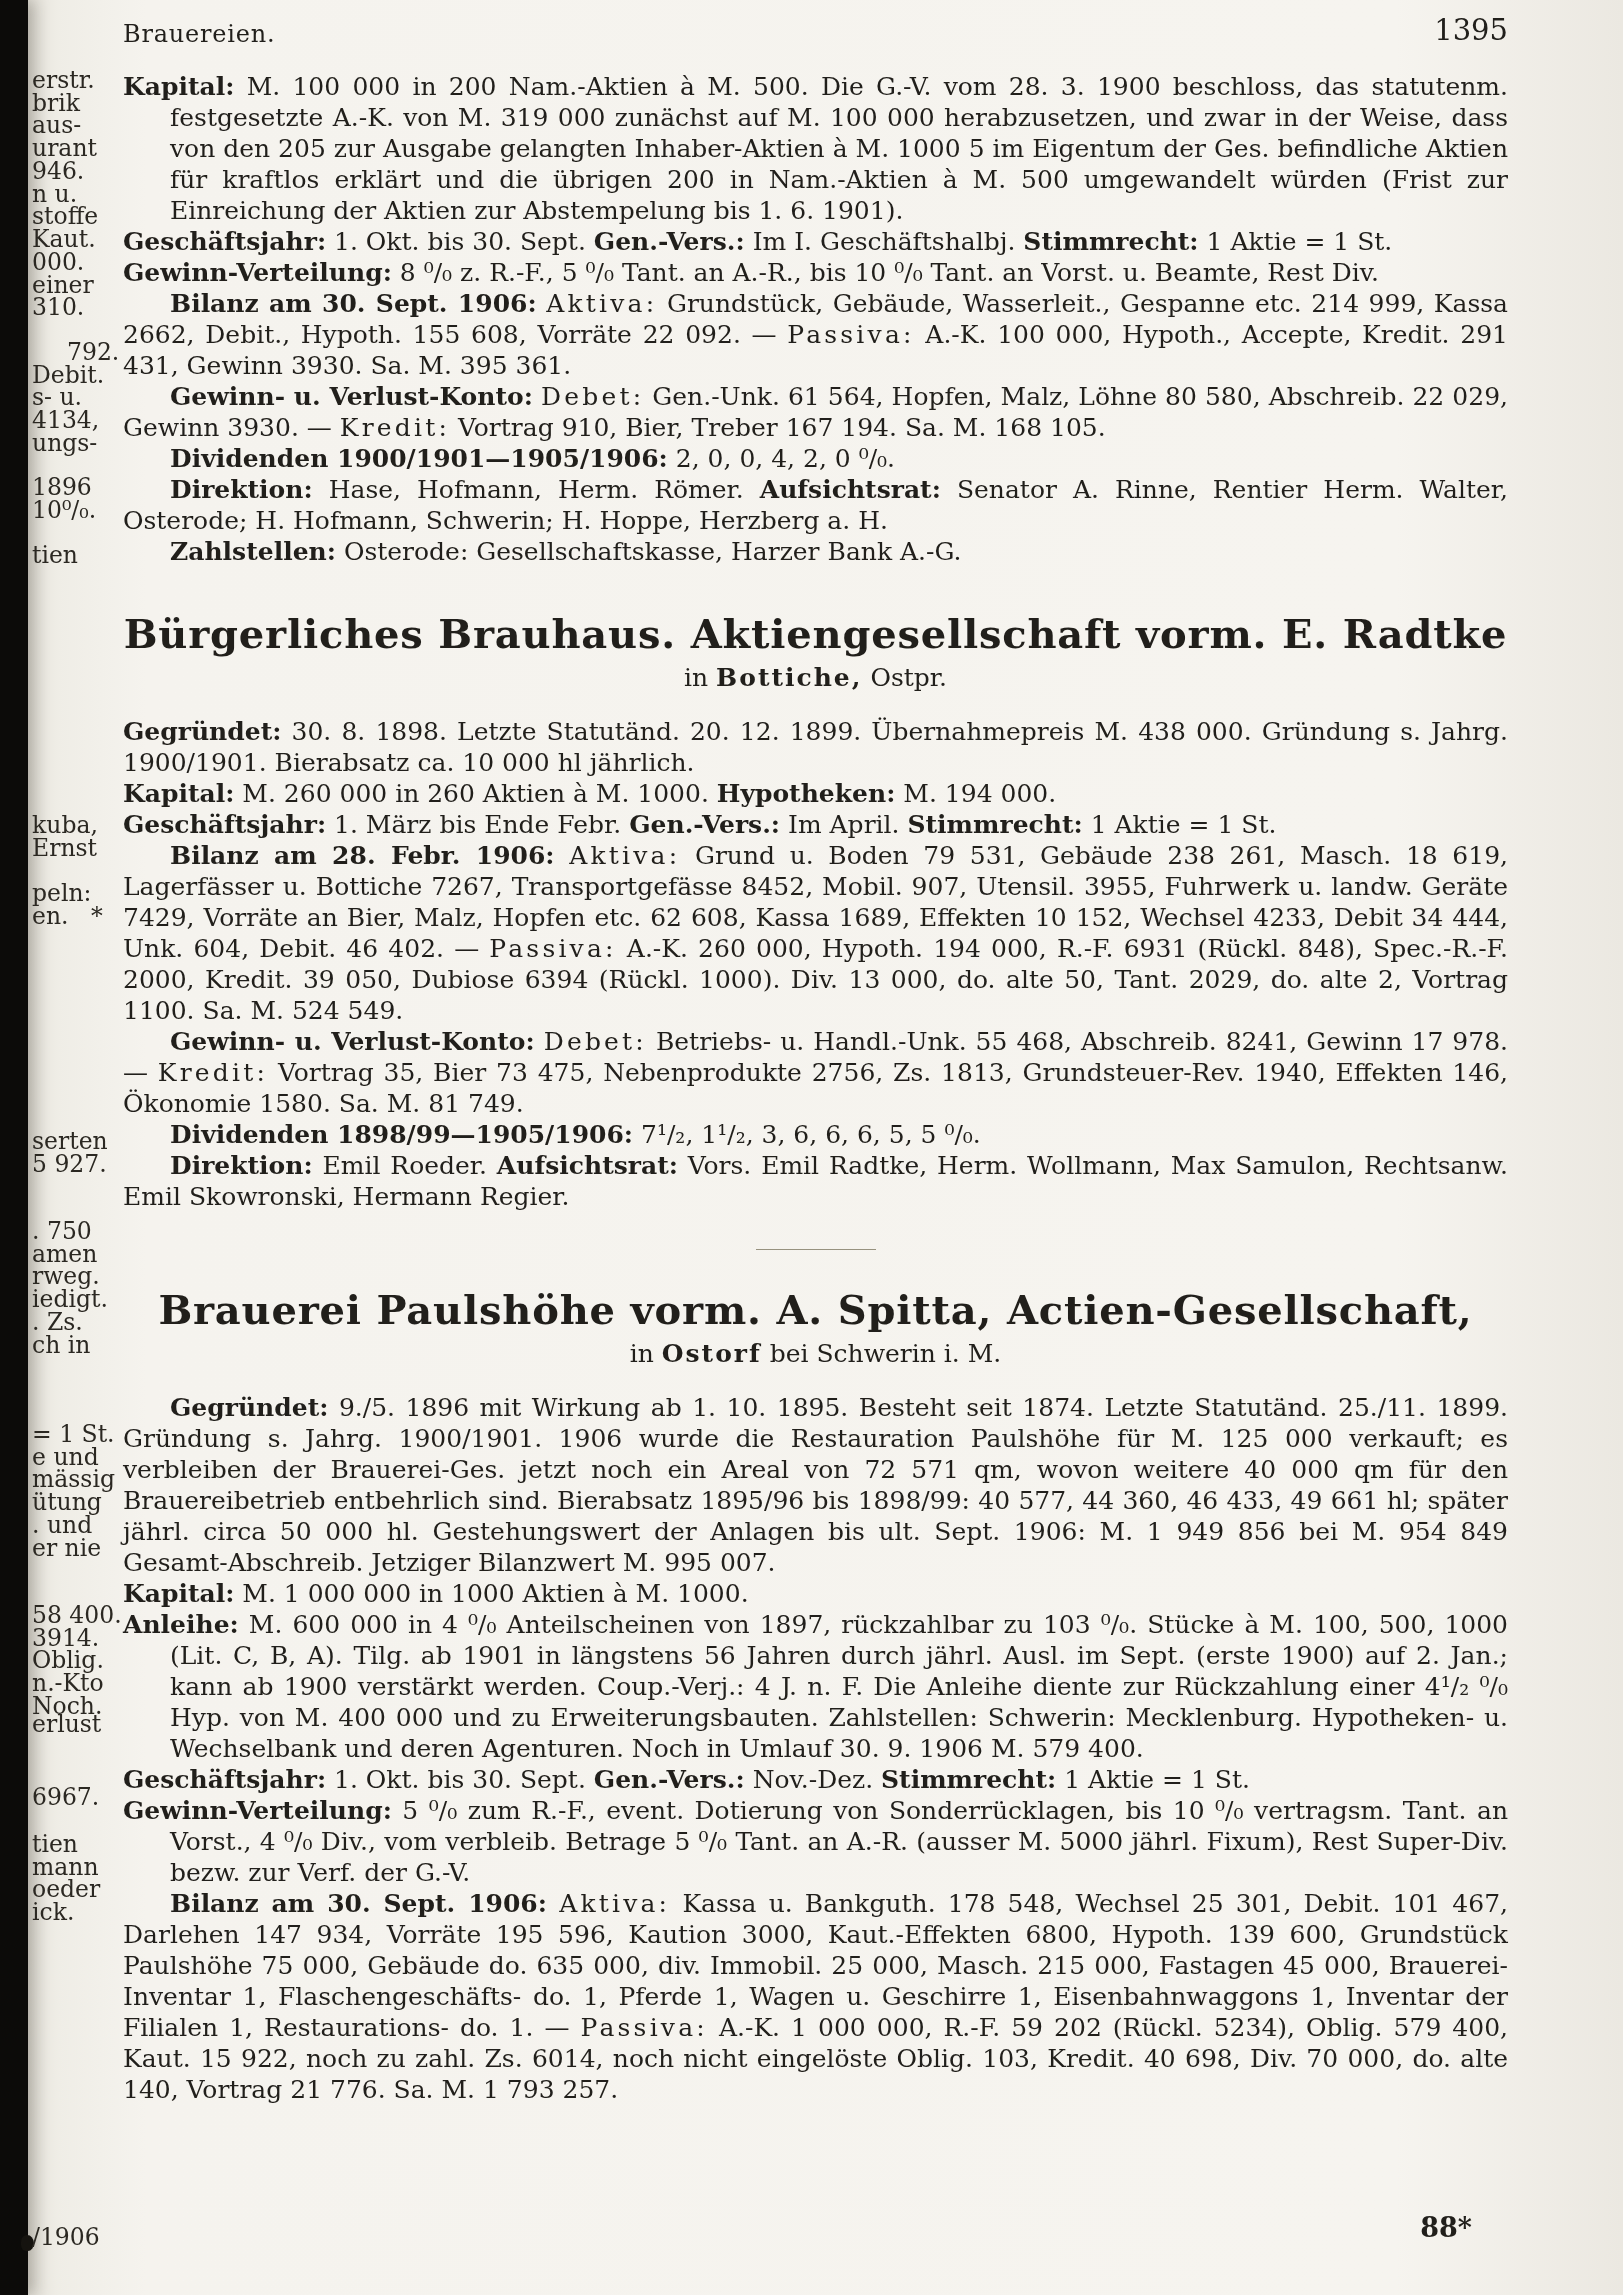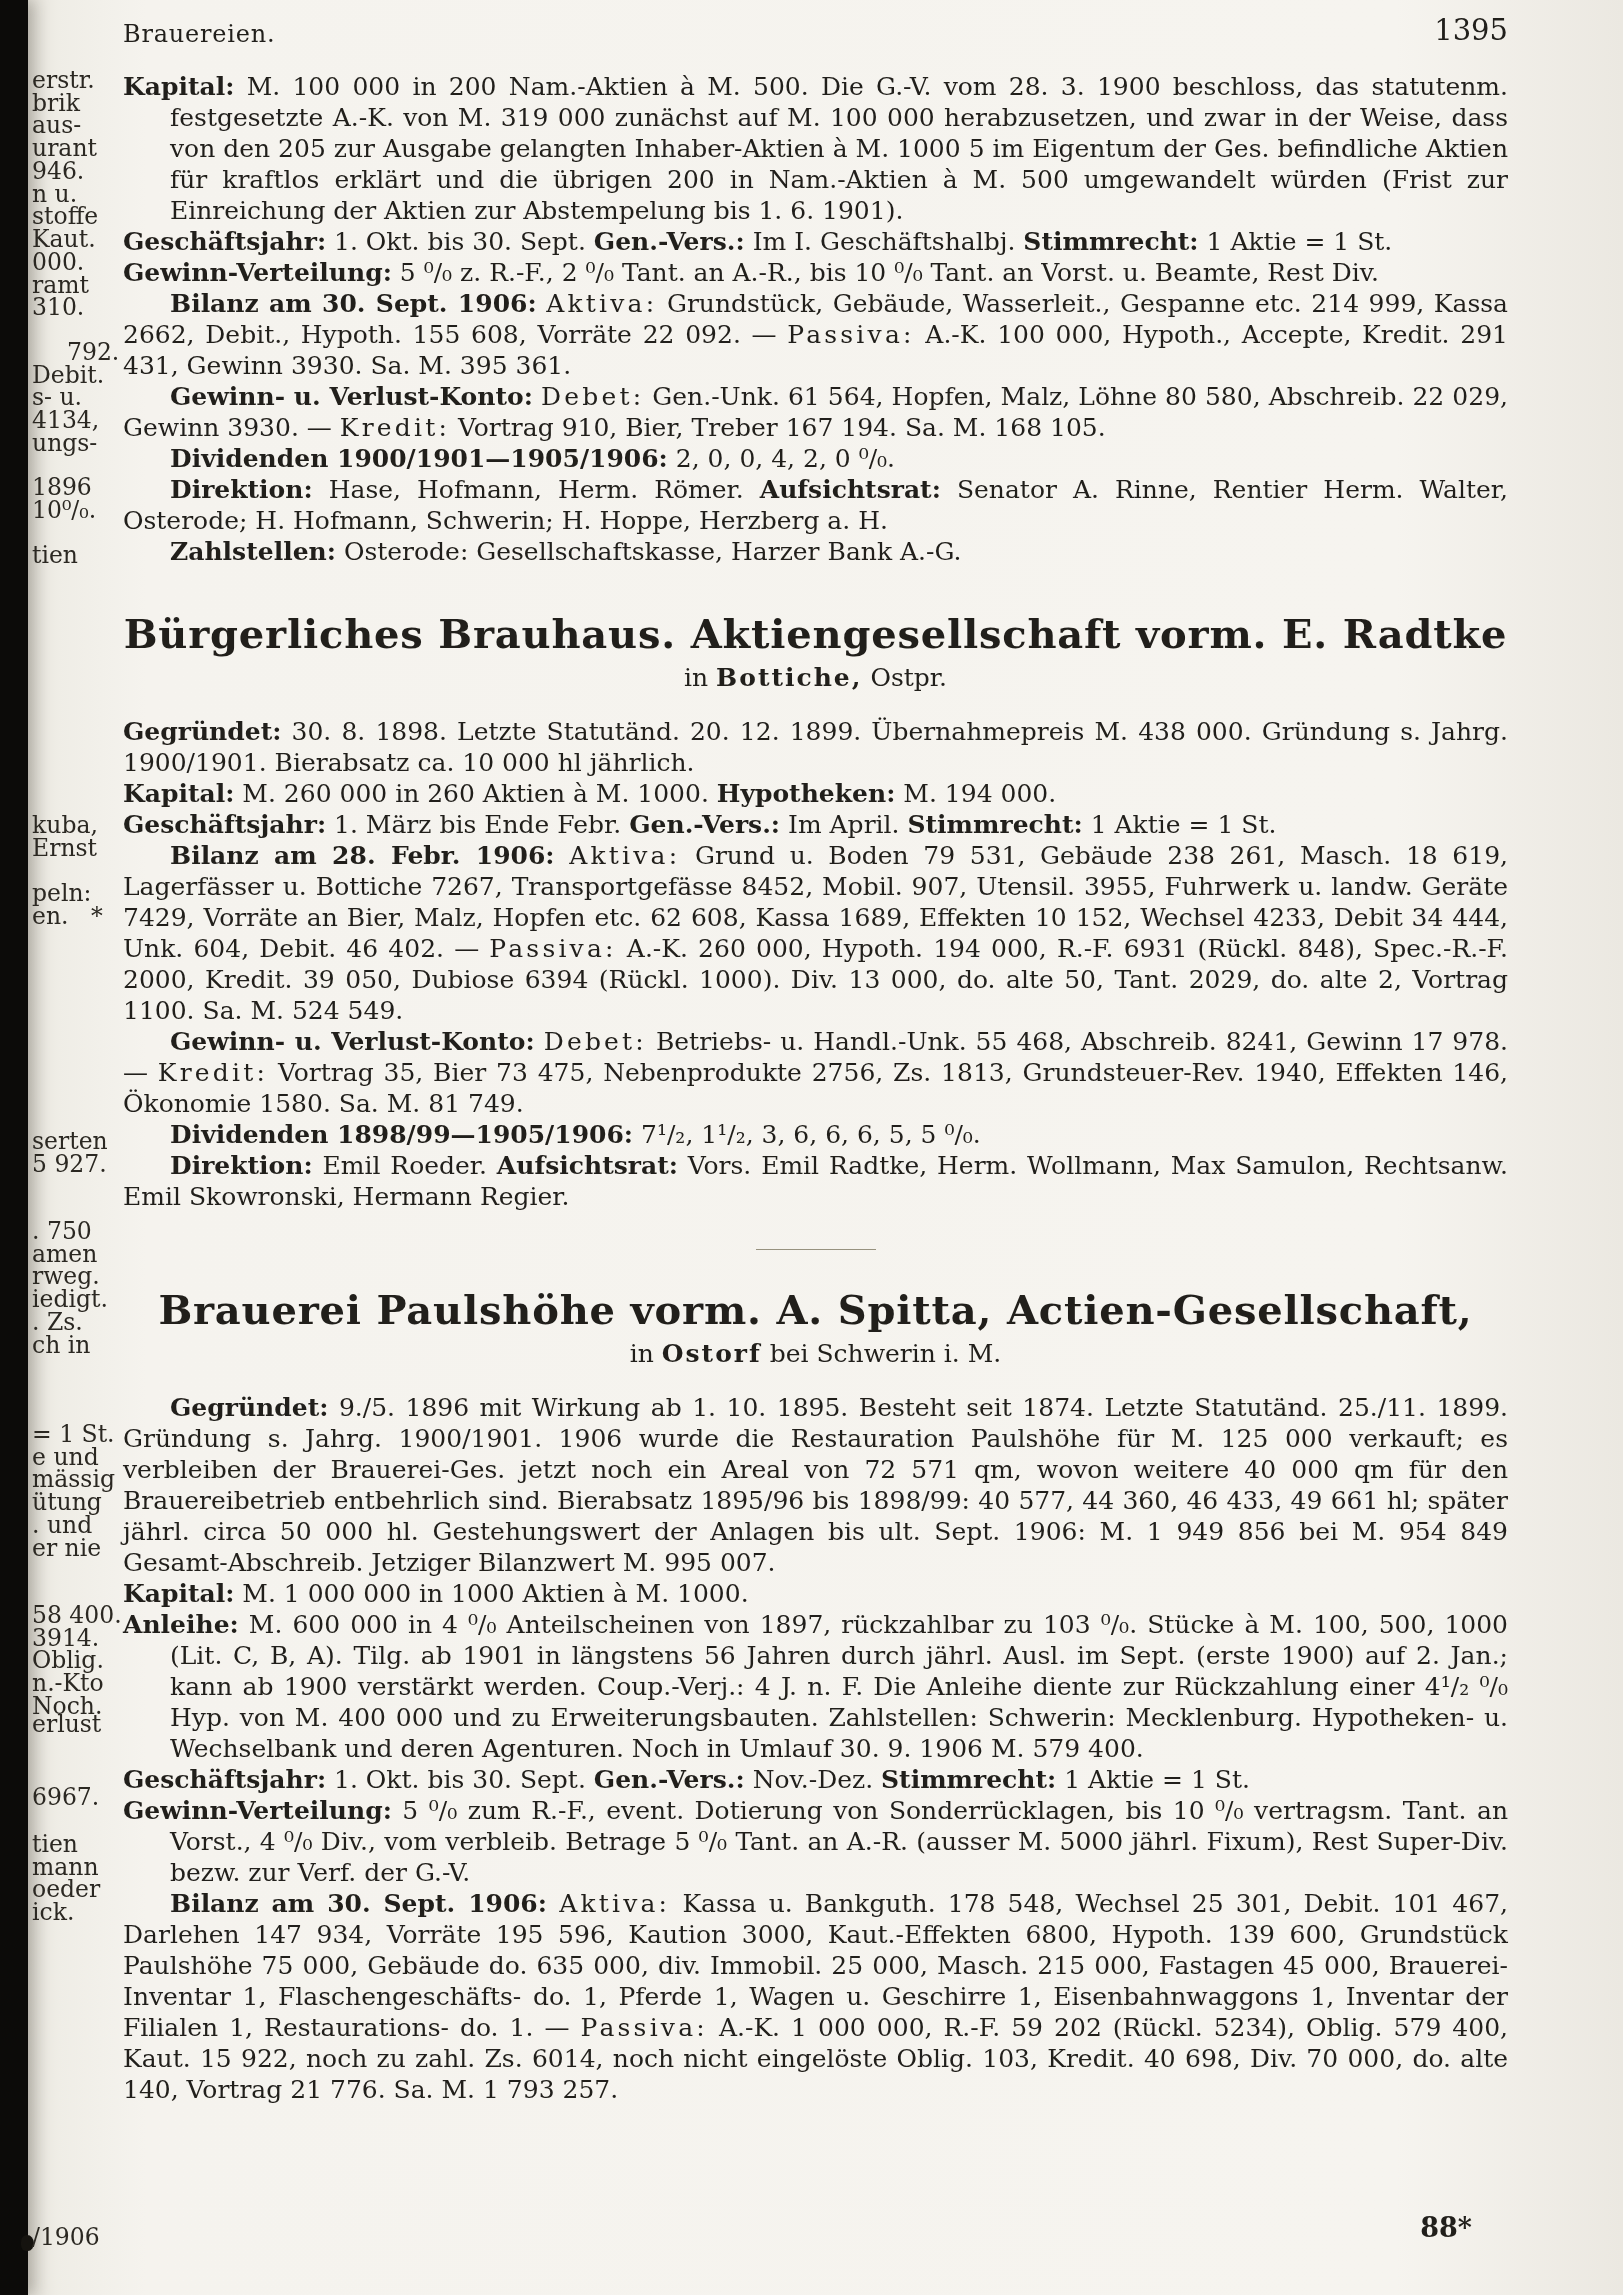--- a/index.html
+++ b/index.html
@@ -74,21 +74,21 @@
   <div class="fragments">
       <div class="frag" style="top: 69px;">erstr.</div>
       <div class="frag" style="top: 92px;">brik</div>
       <div class="frag" style="top: 114px;">aus-</div>
       <div class="frag" style="top: 137px;">urant</div>
       <div class="frag" style="top: 160px;">946.</div>
       <div class="frag" style="top: 183px;">n u.</div>
       <div class="frag" style="top: 205px;">stoffe</div>
       <div class="frag" style="top: 228px;">Kaut.</div>
       <div class="frag" style="top: 251px;">000.</div>
-      <div class="frag" style="top: 274px;">ramt</div>
+      <div class="frag" style="top: 274px;">einer</div>
       <div class="frag" style="top: 296px;">310.</div>
       <div class="frag" style="top: 341px; margin-left: 35px;">792.</div>
       <div class="frag" style="top: 364px;">Debit.</div>
       <div class="frag" style="top: 386px;">s- u.</div>
       <div class="frag" style="top: 409px;">4134,</div>
       <div class="frag" style="top: 432px;">ungs-</div>
       <div class="frag" style="top: 476px;">1896</div>
       <div class="frag" style="top: 499px;">10⁰/₀.</div>
       <div class="frag" style="top: 544px;">tien</div>
       <div class="frag" style="top: 814px;">kuba,</div>
@@ -126,21 +126,21 @@
   <div class="content">
 
     <header class="runhead-row">
       <span class="runhead">Brauereien.</span>
       <span class="pagenum">1395</span>
     </header>
 
     <section class="entry">
         <p class="para p-hang"><span class="seg-b">Kapital:</span><span class="seg-t"> M. 100 000 in 200 Nam.-Aktien à M. 500.  Die G.-V. vom 28. 3. 1900 beschloss, das statutenm. festgesetzte A.-K. von M. 319 000 zunächst auf M. 100 000 herabzusetzen, und zwar in der Weise, dass von den 205 zur Ausgabe gelangten Inhaber-Aktien à M. 1000 5 im Eigentum der Ges. befindliche Aktien für kraftlos erklärt und die übrigen 200 in Nam.-Aktien à M. 500 umgewandelt würden (Frist zur Einreichung der Aktien zur Abstempelung bis 1. 6. 1901).</span></p>
         <p class="para p-hang"><span class="seg-b">Geschäftsjahr:</span><span class="seg-t"> 1. Okt. bis 30. Sept. </span><span class="seg-b">Gen.-Vers.:</span><span class="seg-t"> Im I. Geschäftshalbj. </span><span class="seg-b">Stimmrecht:</span><span class="seg-t"> 1 Aktie = 1 St.</span></p>
-        <p class="para p-hang"><span class="seg-b">Gewinn-Verteilung:</span><span class="seg-t"> 5 ⁰/₀ z. R.-F., 2 ⁰/₀ Tant. an A.-R., bis 10 ⁰/₀ Tant. an Vorst. u. Beamte, Rest Div.</span></p>
+        <p class="para p-hang"><span class="seg-b">Gewinn-Verteilung:</span><span class="seg-t"> 8 ⁰/₀ z. R.-F., 5 ⁰/₀ Tant. an A.-R., bis 10 ⁰/₀ Tant. an Vorst. u. Beamte, Rest Div.</span></p>
         <p class="para p-indent"><span class="seg-b">Bilanz am 30. Sept. 1906:</span><span class="seg-t"> </span><span class="seg-s">Aktiva:</span><span class="seg-t"> Grundstück, Gebäude, Wasserleit., Gespanne etc. 214 999, Kassa 2662, Debit., Hypoth. 155 608, Vorräte 22 092. — </span><span class="seg-s">Passiva:</span><span class="seg-t"> A.-K. 100 000, Hypoth., Accepte, Kredit. 291 431, Gewinn 3930.  Sa. M. 395 361.</span></p>
         <p class="para p-indent"><span class="seg-b">Gewinn- u. Verlust-Konto:</span><span class="seg-t"> </span><span class="seg-s">Debet:</span><span class="seg-t"> Gen.-Unk. 61 564, Hopfen, Malz, Löhne 80 580, Abschreib. 22 029, Gewinn 3930. — </span><span class="seg-s">Kredit:</span><span class="seg-t"> Vortrag 910, Bier, Treber 167 194.  Sa. M. 168 105.</span></p>
         <p class="para p-indent"><span class="seg-b">Dividenden 1900/1901—1905/1906:</span><span class="seg-t"> 2, 0, 0, 4, 2, 0 ⁰/₀.</span></p>
         <p class="para p-indent"><span class="seg-b">Direktion:</span><span class="seg-t"> Hase, Hofmann, Herm. Römer.  </span><span class="seg-b">Aufsichtsrat:</span><span class="seg-t"> Senator A. Rinne, Rentier Herm. Walter, Osterode; H. Hofmann, Schwerin; H. Hoppe, Herzberg a. H.</span></p>
         <p class="para p-indent"><span class="seg-b">Zahlstellen:</span><span class="seg-t"> Osterode: Gesellschaftskasse, Harzer Bank A.-G.</span></p>
       </section>
 
     <section class="entry headed">
       <h2 class="entry-title">Bürgerliches Brauhaus. Aktiengesellschaft vorm. E. Radtke</h2>
       <p class="entry-subtitle"><span>in </span><span class="place">Bottiche,</span><span> Ostpr.</span></p>

